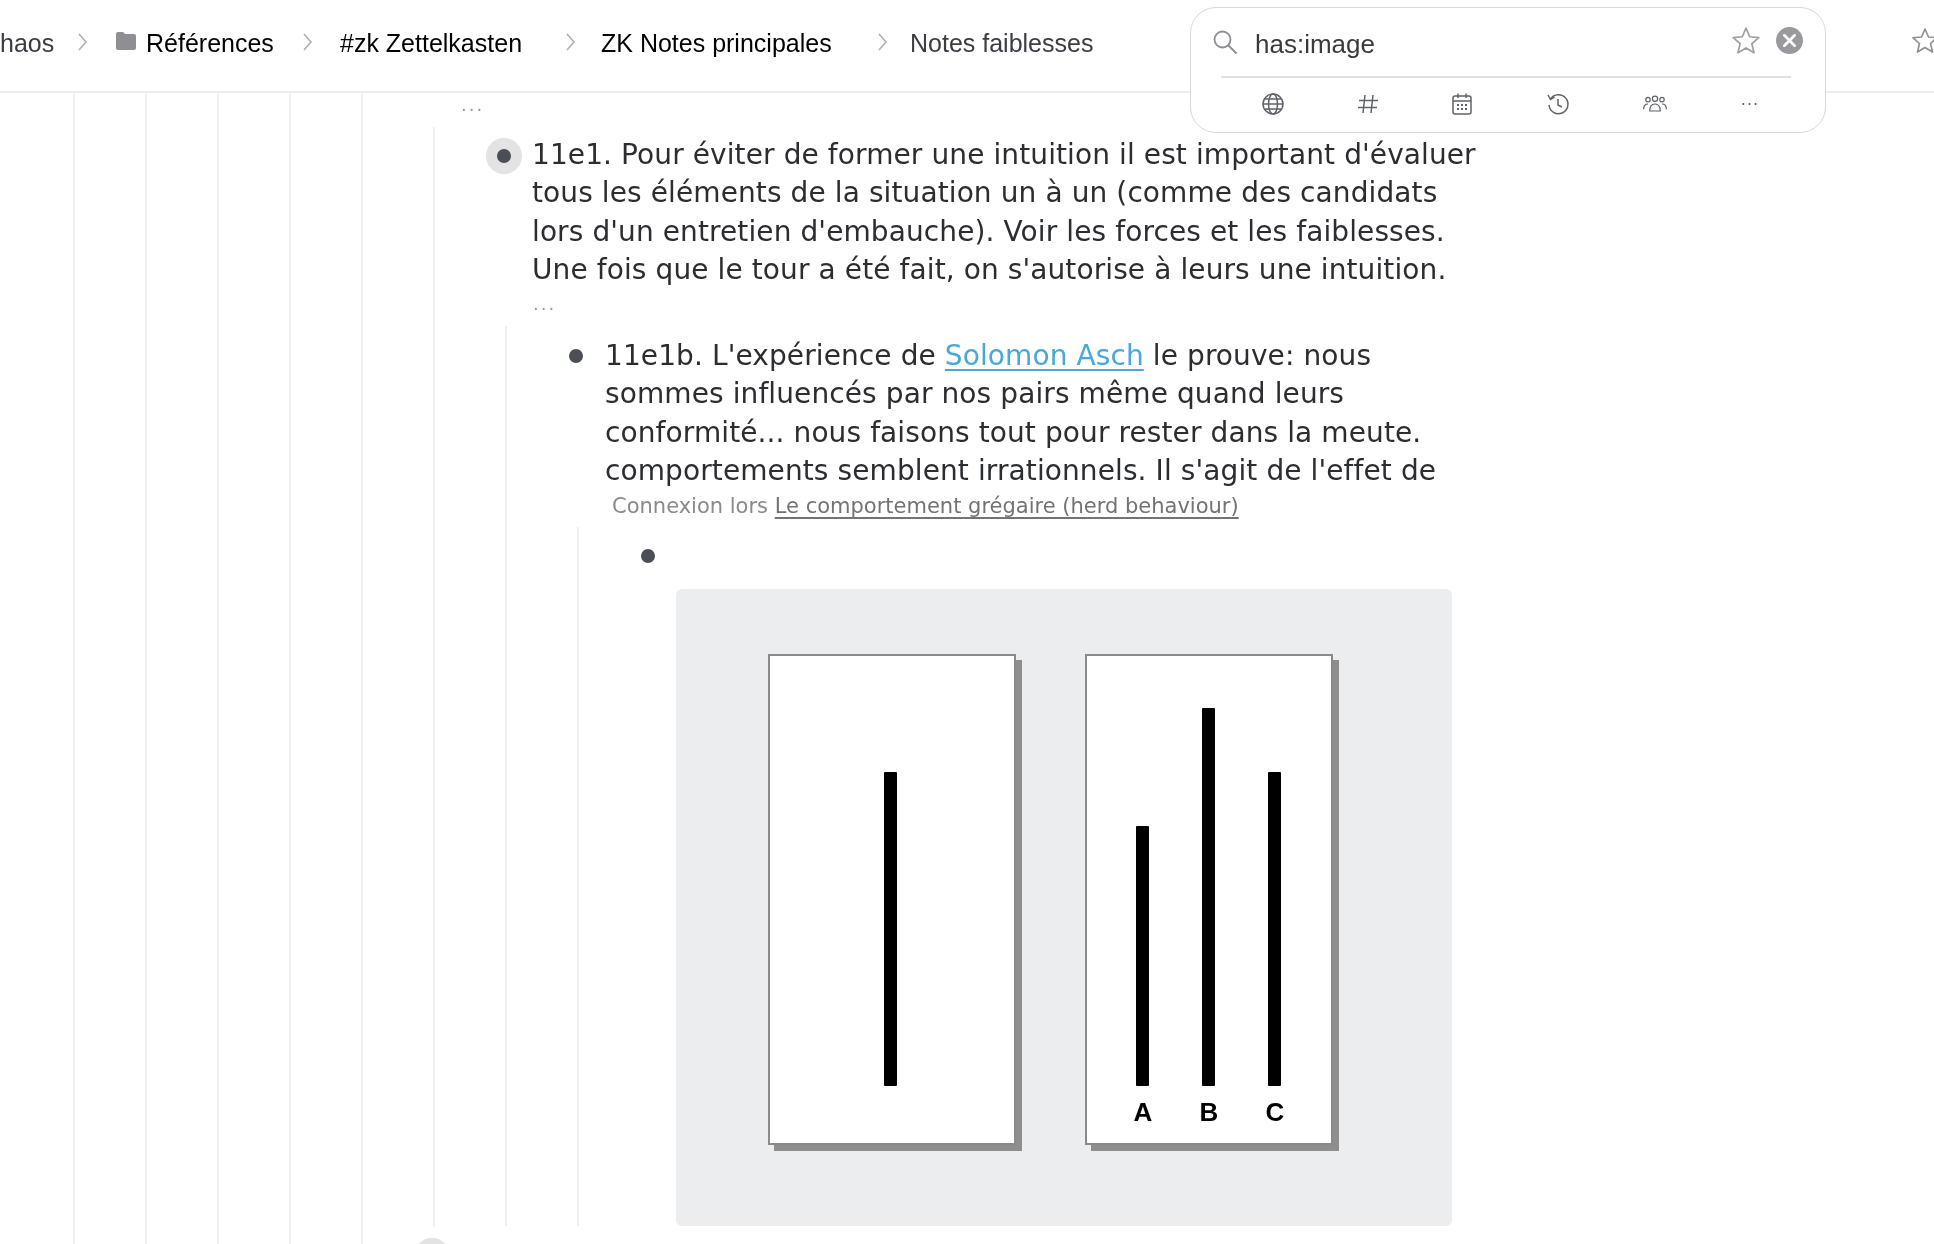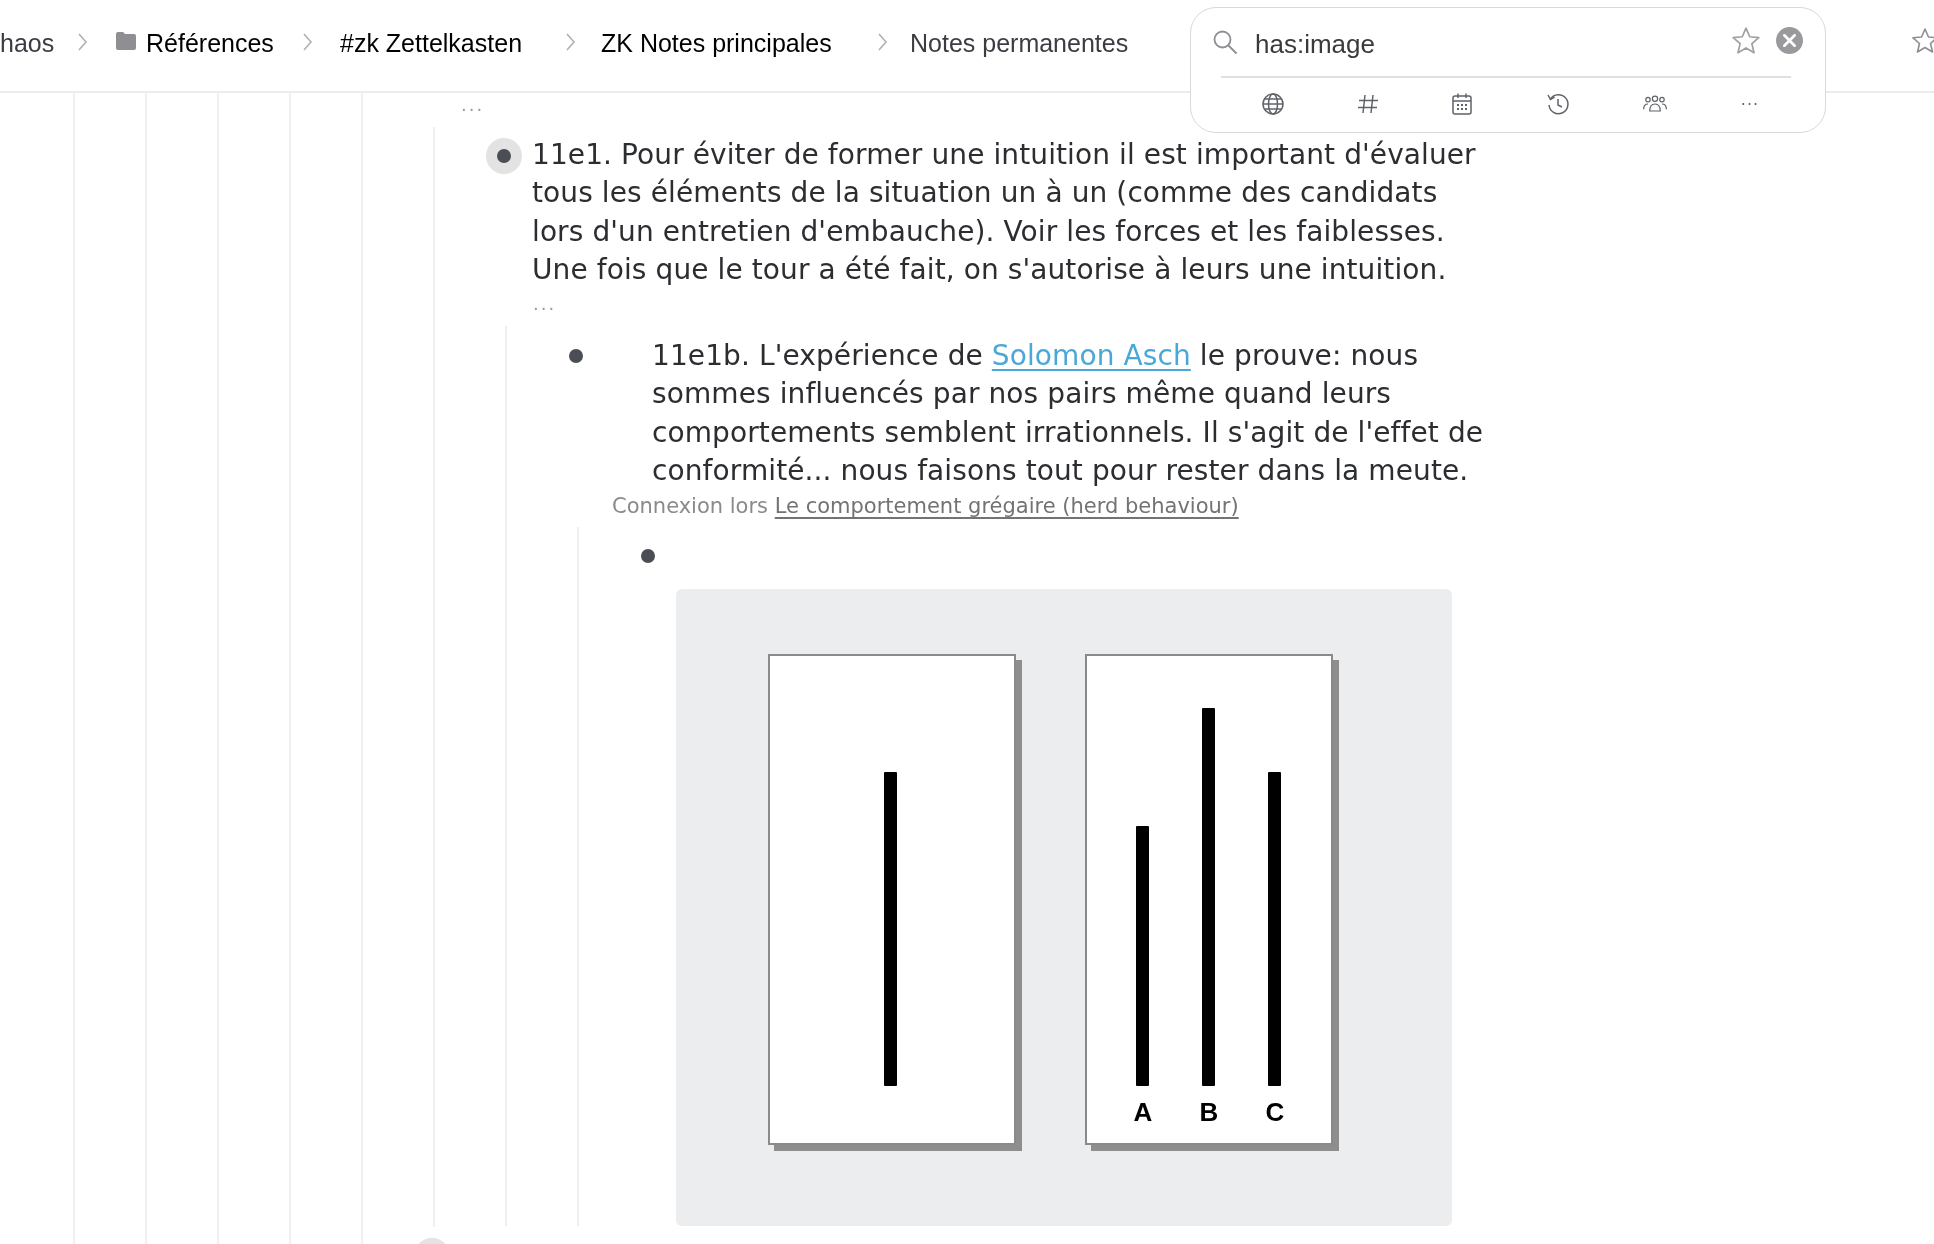--- a/index.html
+++ b/index.html
@@ -52,21 +52,21 @@
       <path d="M3 3 L10 11 L3 19" fill="none" stroke="#b0b0b4" stroke-width="1.6"></path>
     </svg>
   <span class="crumb" style="left:340px;">#zk Zettelkasten</span>
   <svg class="chev" style="left:564px;" viewBox="0 0 14 22">
       <path d="M3 3 L10 11 L3 19" fill="none" stroke="#b0b0b4" stroke-width="1.6"></path>
     </svg>
   <span class="crumb" style="left:601px;">ZK Notes principales</span>
   <svg class="chev" style="left:876px;" viewBox="0 0 14 22">
       <path d="M3 3 L10 11 L3 19" fill="none" stroke="#b0b0b4" stroke-width="1.6"></path>
     </svg>
-  <span class="crumb dark" style="left:910px;">Notes permanentes</span>
+  <span class="crumb dark" style="left:910px;">Notes faiblesses</span>
 
   <svg class="abs" style="left:1910px; top:26px; width:30px; height:30px;" viewBox="0 0 30 30">
       <path d="M15 3 L18.5 11 L27 11.8 L20.5 17.5 L22.5 26 L15 21.5 L7.5 26 L9.5 17.5 L3 11.8 L11.5 11 Z" fill="none" stroke="#8e8e93" stroke-width="1.6" stroke-linejoin="round"></path>
     </svg>
 </div>
 
 <div class="vguide" style="left:73px; top:93px; height:1151px;"></div>
 <div class="vguide" style="left:145px; top:93px; height:1151px;"></div>
 <div class="vguide" style="left:217px; top:93px; height:1151px;"></div>
 <div class="vguide" style="left:289px; top:93px; height:1151px;"></div>
@@ -81,25 +81,25 @@
 <div class="bullet-dot" style="left:497px; top:149px;"></div>
 <div class="note-text" style="left:532px; top:136px;">
   <span class="note-line">11e1. Pour éviter de former une intuition il est important d'évaluer</span>
   <span class="note-line">tous les éléments de la situation un à un (comme des candidats</span>
   <span class="note-line">lors d'un entretien d'embauche). Voir les forces et les faiblesses.</span>
   <span class="note-line">Une fois que le tour a été fait, on s'autorise à leurs une intuition.</span>
 </div>
 <span class="ellipsis" style="left:533px; top:299px;">···</span>
 
 <div class="bullet-dot" style="left:569px; top:349px;"></div>
-<div class="note-text" style="left:605px; top:337px;margin-left:47px;">
+<div class="note-text" style="left:605px; top:337px;">
   <span class="note-line"><span>11e1b. L'expérience de </span><a class="link">Solomon Asch</a><span> le prouve: nous</span></span>
   <span class="note-line">sommes influencés par nos pairs même quand leurs</span>
+  <span class="note-line">conformité... nous faisons tout pour rester dans la meute.</span>
   <span class="note-line">comportements semblent irrationnels. Il s'agit de l'effet de</span>
-  <span class="note-line">conformité... nous faisons tout pour rester dans la meute.</span>
 </div>
 <div class="connexion">
   <span>Connexion lors </span><a>Le comportement grégaire (herd behaviour)</a>
 </div>
 
 <div class="bullet-dot" style="left:641px; top:549px;"></div>
 <div class="img-card">
   <div class="card-panel" style="left:92px; top:65px; width:248px; height:491px;">
     <div class="stim-line" style="left:114px; top:116px; height:314px;"></div>
   </div>

